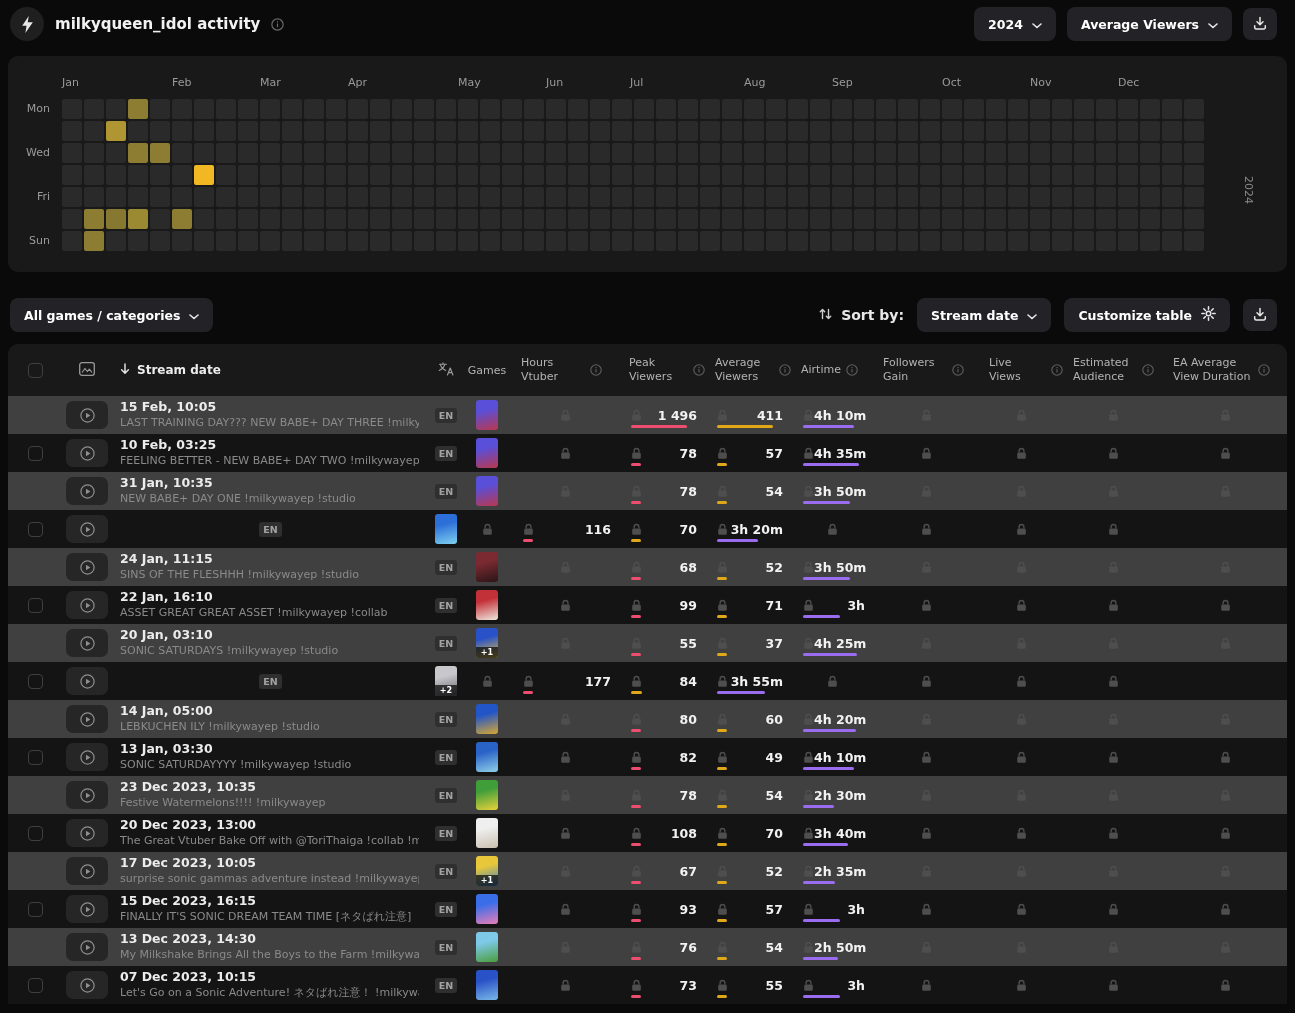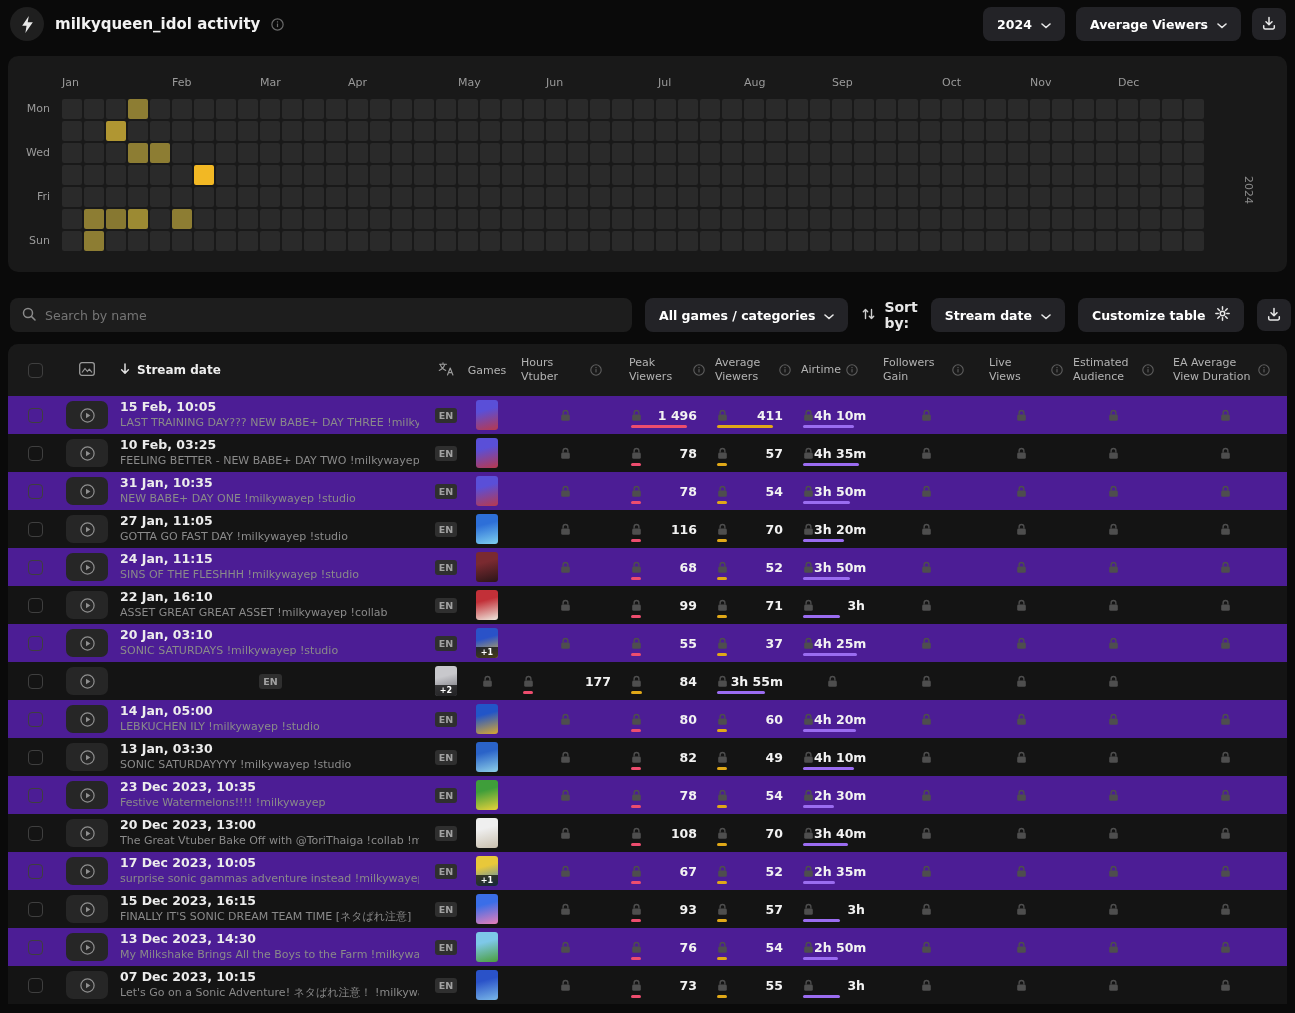--- a/index.html
+++ b/index.html
@@ -1,21 +1,21 @@
 <!DOCTYPE html>
 <html><head>
 <meta charset="utf-8">
 <style>
   *{margin:0;padding:0;box-sizing:border-box}
   html,body{width:1295px;height:1013px;overflow:hidden}
   body{background:#0a0a0a;color:#e8e8e8;font-family:"DejaVu Sans","Liberation Sans",sans-serif}
   button{font-family:inherit;cursor:pointer;border:none}
 
   
-  .topbar{display:flex;align-items:center;height:48px;padding:0 9px 0 10px;gap:11px}
+  .topbar{display:flex;align-items:center;height:48px;padding:0 18px 0 10px;gap:11px}
   .bolt{width:34px;height:34px;border-radius:50%;background:#1f1f1f;display:flex;align-items:center;justify-content:center;flex:0 0 auto}
   .title{font-size:15px;font-weight:bold;color:#f2f2f2}
   .info-ic{display:inline-flex;align-items:center}
   .spacer{flex:1}
   .btn{display:inline-flex;align-items:center;gap:9px;background:#232327;color:#fff;font-weight:bold;font-size:12.5px;height:34px;padding:0 14px;border-radius:8px;white-space:nowrap}
   .btn.icon-only{padding:0 10px;height:32px}
 
   
   .cal{position:relative;margin:8px 8px 0;height:216px;background:#191919;border-radius:10px}
   .cal-months{position:absolute;left:54px;top:20px;right:60px;height:14px}
@@ -41,21 +41,21 @@
   .hcell{display:flex;align-items:center;min-width:0}
   .c-cb{justify-content:center}
   .c-play{justify-content:center}
   .hcell.c-info{gap:7px;padding-left:8px}
   .h-active{font-size:12px;font-weight:bold;color:#ececec}
   .hcell.c-lang,.hcell.c-game{justify-content:center}
   .c-num{gap:5px;padding-left:10px}
   .hlabel{max-width:64px;line-height:1.3}
   .hlabel.wide{max-width:80px}
   .cb{display:inline-block;width:15px;height:15px;border:1.5px solid #3f3f3f;border-radius:4px;background:transparent}
-  .trow{height:38px;background:#4c1d95}
+  .trow{height:38px;background:#404040}
   .trow.odd{background:#141414}
   .cell{display:flex;align-items:center;min-width:0;height:100%}
   .cell.c-cb,.cell.c-play,.cell.c-lang,.cell.c-game,.c-lockonly{justify-content:center}
   .play-btn{width:42px;height:28px;border-radius:7px;background:#262626;display:flex;align-items:center;justify-content:center}
   .cell.c-info{flex-direction:column;align-items:flex-start;justify-content:center;padding:0 10px 0 8px}
   .r-date{font-size:12.5px;font-weight:bold;color:#ececec;line-height:1.35;white-space:nowrap;overflow:hidden;max-width:100%}
   .r-title{font-size:11px;color:#8a8a8a;line-height:1.3;white-space:nowrap;overflow:hidden;max-width:100%}
   .lang{background:#2f2f2f;color:#a2a2a2;font-size:9.5px;font-weight:bold;padding:2px 4px;border-radius:3px}
   .thumb{width:22px;height:30px;border-radius:3px;position:relative;overflow:hidden}
   .tbadge{position:absolute;left:0;right:0;bottom:0;background:rgba(8,8,8,.72);color:#fff;font-size:8px;line-height:11px;text-align:center;font-weight:bold}
@@ -103,21 +103,21 @@
 </header>
 
 <section class="cal">
   <div class="cal-months">
       <span style="left: 0px;">Jan</span>
       <span style="left: 110px;">Feb</span>
       <span style="left: 198px;">Mar</span>
       <span style="left: 286px;">Apr</span>
       <span style="left: 396px;">May</span>
       <span style="left: 484px;">Jun</span>
-      <span style="left: 596px;">Jul</span>
+      <span style="left: 568px;">Jul</span>
       <span style="left: 682px;">Aug</span>
       <span style="left: 770px;">Sep</span>
       <span style="left: 880px;">Oct</span>
       <span style="left: 968px;">Nov</span>
       <span style="left: 1056px;">Dec</span>
     </div>
   <div class="cal-days">
       <span style="top: 0px;">Mon</span>
       <span style="top: 44px;">Wed</span>
       <span style="top: 88px;">Fri</span>
@@ -486,27 +486,20 @@
       <div class="hm-cell" style="background: rgb(42, 42, 42);"></div>
       <div class="hm-cell" style="background: rgb(42, 42, 42);"></div>
       <div class="hm-cell" style="background: rgb(42, 42, 42);"></div>
       <div class="hm-cell" style="background: rgb(42, 42, 42);"></div>
       <div class="hm-cell" style="background: rgb(42, 42, 42);"></div>
     </div>
   <span class="cal-year">2024</span>
 </section>
 
 <div class="toolbar">
-  <div class="search">
-    <span><svg width="14" height="14" viewBox="0 0 14 14">
-          <circle cx="6" cy="6" r="4.5" stroke="#8a8a8a" stroke-width="1.5" fill="none"></circle>
-          <path d="M9.6 9.6L13 13" stroke="#8a8a8a" stroke-width="1.5" stroke-linecap="round"></path>
-        </svg></span>
-    <input type="text" placeholder="Search by name" style="">
-  </div>
   <button class="btn">
     <span>All games / categories</span>
     <span><svg width="10" height="6" viewBox="0 0 10 6">
           <path d="M1 1l4 3.5L9 1" stroke="#e8e8e8" stroke-width="1.6" fill="none" stroke-linecap="round"></path>
         </svg></span>
   </button>
   <div class="sort-group">
     <span><svg width="15" height="14" viewBox="0 0 15 14">
           <path d="M4.5 11.5v-9M2.3 4.7L4.5 2.5l2.2 2.2" stroke="#cfcfcf" stroke-width="1.4" fill="none" stroke-linecap="round" stroke-linejoin="round"></path>
           <path d="M10.5 2.5v9M8.3 9.3l2.2 2.2 2.2-2.2" stroke="#cfcfcf" stroke-width="1.4" fill="none" stroke-linecap="round" stroke-linejoin="round"></path>
@@ -926,24 +919,20 @@
           <span class="cb"></span>
         </div>
         <div class="cell c-play">
           <button class="play-btn">
             <svg width="15" height="15" viewBox="0 0 15 15">
               <circle cx="7.5" cy="7.5" r="6.6" stroke="#8f8f8f" stroke-width="1.2" fill="none"></circle>
               <path d="M6 4.8l4.4 2.7L6 10.2z" fill="#8f8f8f"></path>
             </svg>
           </button>
         </div>
-        <div class="cell c-info">
-          <div class="r-date">27 Jan, 11:05</div>
-          <div class="r-title">GOTTA GO FAST DAY !milkywayep !studio</div>
-        </div>
         <div class="cell c-lang">
           <span class="lang">EN</span>
         </div>
         <div class="cell c-game">
           <div class="thumb" style="background:linear-gradient(165deg,#2d6fd8 35%,#7ed0f0)"></div>
         </div>
         <div class="cell c-lockonly">
           <span class="lock-ic">
             <svg width="11" height="13" viewBox="0 0 11 13">
               <path d="M3.1 5.5V3.9a2.4 2.4 0 0 1 4.8 0v1.6" stroke="#4e4e4e" stroke-width="1.4" fill="none"></path>

